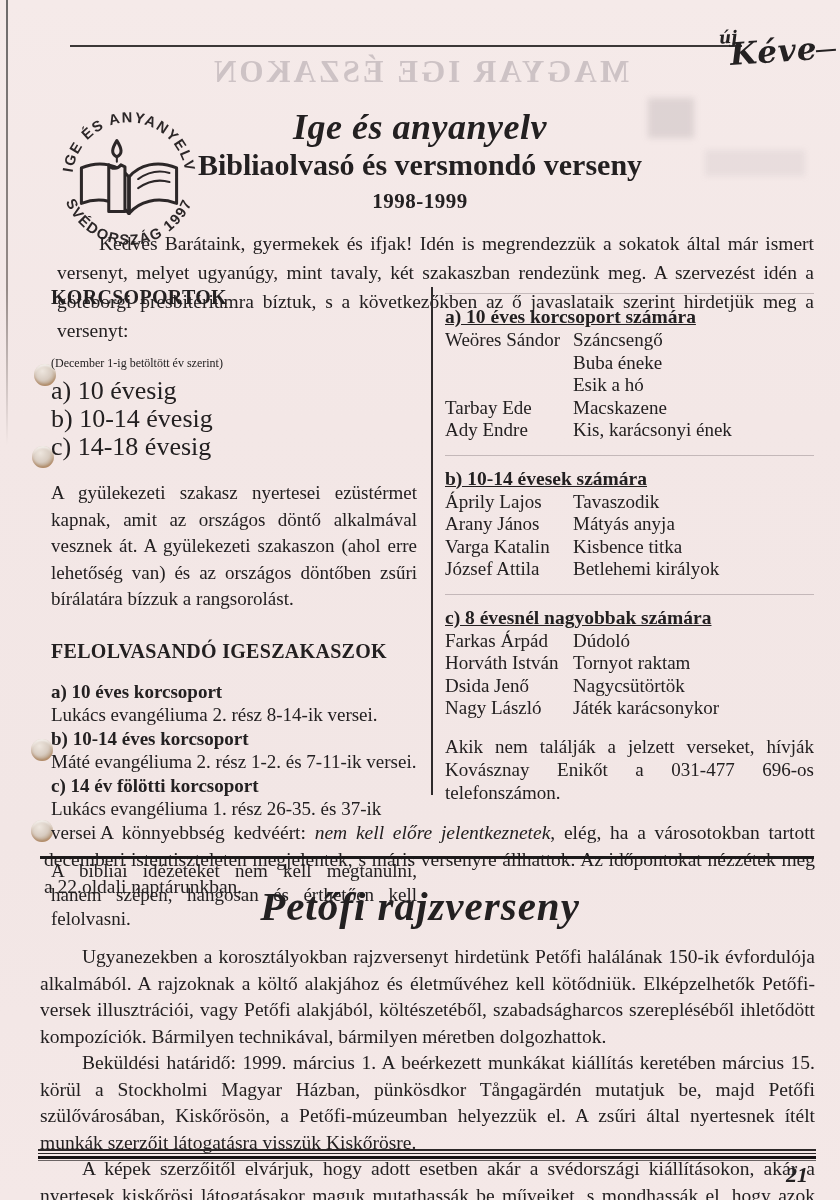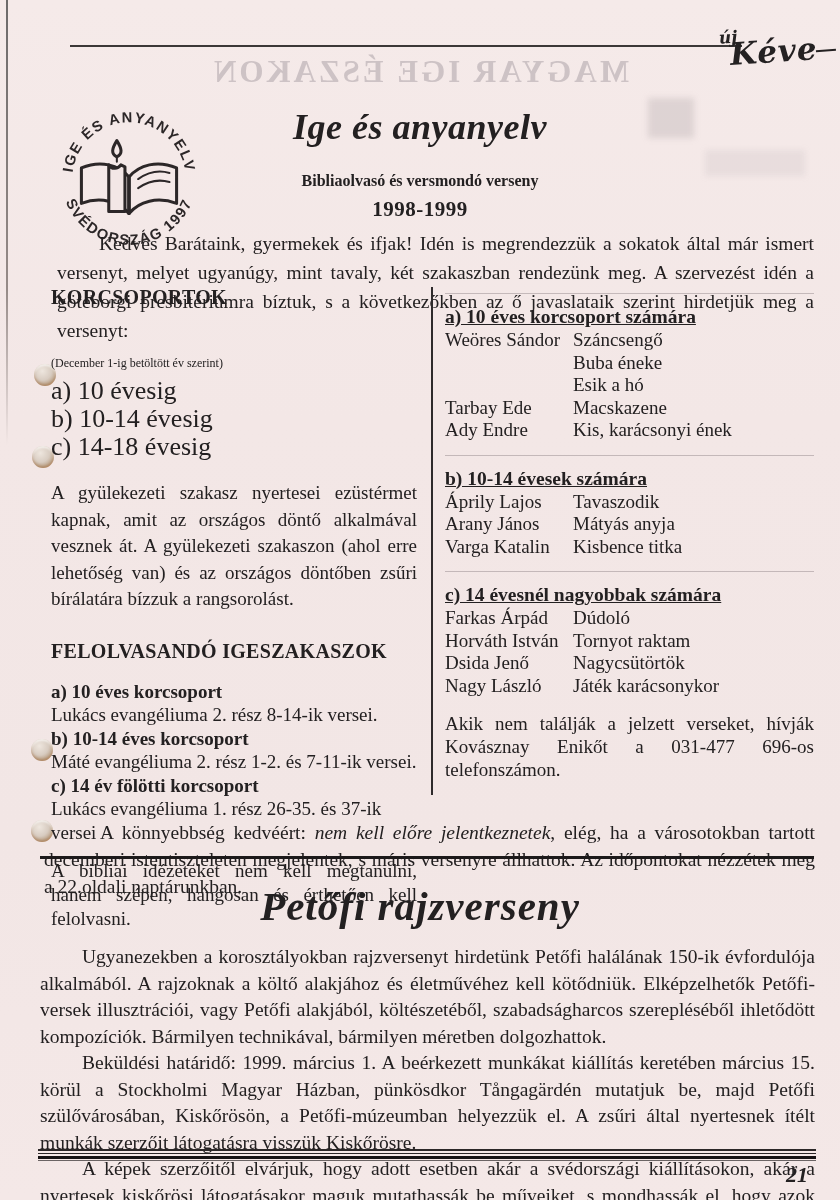--- a/index.html
+++ b/index.html
@@ -36,21 +36,21 @@
 
   
   .stamp{position:absolute;left:48px;top:94px;width:162px;height:162px;}
   .stamp svg{width:100%;height:100%;}
   .stamp text{font-family:"Liberation Sans",sans-serif;font-weight:bold;
     fill:#2c2728;font-size:14.5px;letter-spacing:1.5px;}
 
   
   .title-block{position:absolute;left:150px;right:150px;top:106px;text-align:center;}
   .title-main{font-size:36px;font-weight:bold;font-style:italic;letter-spacing:.5px;}
-  .title-sub{font-size:16px;font-weight:bold;margin-top:24px;}
+  .title-sub{font-size:30px;font-weight:bold;margin-top:0;}
   .title-years{font-size:21px;font-weight:bold;margin-top:7px;letter-spacing:.5px;}
 
   
   .intro{position:absolute;left:57px;right:26px;top:209px;
     font-size:19.5px;line-height:29px;text-align:justify;text-indent:42px;}
 
   
   .cols{position:absolute;left:51px;right:26px;top:284px;height:512px;}
   .col-left{position:absolute;left:0;top:0;width:366px;}
   .col-divider{position:absolute;left:380px;top:3px;height:508px;width:2px;background:#2e2a2b;}
@@ -184,24 +184,25 @@
         <div class="verse-row"><span class="verse-author">Tarbay Ede</span><span>Macskazene</span></div>
         <div class="verse-row"><span class="verse-author">Ady Endre</span><span>Kis, karácsonyi ének</span></div>
       </div>
 
       <div class="hairline" style="margin-top:13px"></div>
       <div class="verse-sec-h">b) 10-14 évesek számára</div>
       <div class="verse-rows">
         <div class="verse-row"><span class="verse-author">Áprily Lajos</span><span>Tavaszodik</span></div>
         <div class="verse-row"><span class="verse-author">Arany János</span><span>Mátyás anyja</span></div>
         <div class="verse-row"><span class="verse-author">Varga Katalin</span><span>Kisbence titka</span></div>
+        <div class="verse-row"><span class="verse-author">József Attila</span><span>Betlehemi királyok</span></div>
       </div>
 
       <div class="hairline" style="margin-top:13px"></div>
-      <div class="verse-sec-h">c) 14 évesnél nagyobbak számára</div>
+      <div class="verse-sec-h">c) 8 évesnél nagyobbak számára</div>
       <div class="verse-rows">
         <div class="verse-row"><span class="verse-author">Farkas Árpád</span><span>Dúdoló</span></div>
         <div class="verse-row"><span class="verse-author">Horváth István</span><span>Tornyot raktam</span></div>
         <div class="verse-row"><span class="verse-author">Dsida Jenő</span><span>Nagycsütörtök</span></div>
         <div class="verse-row"><span class="verse-author">Nagy László</span><span>Játék karácsonykor</span></div>
       </div>
 
       <p class="contact">Akik nem találják a jelzett verseket, hívják Kovásznay Enikőt a 031-477 696-os telefonszámon.</p>
     </div>
   </div>

